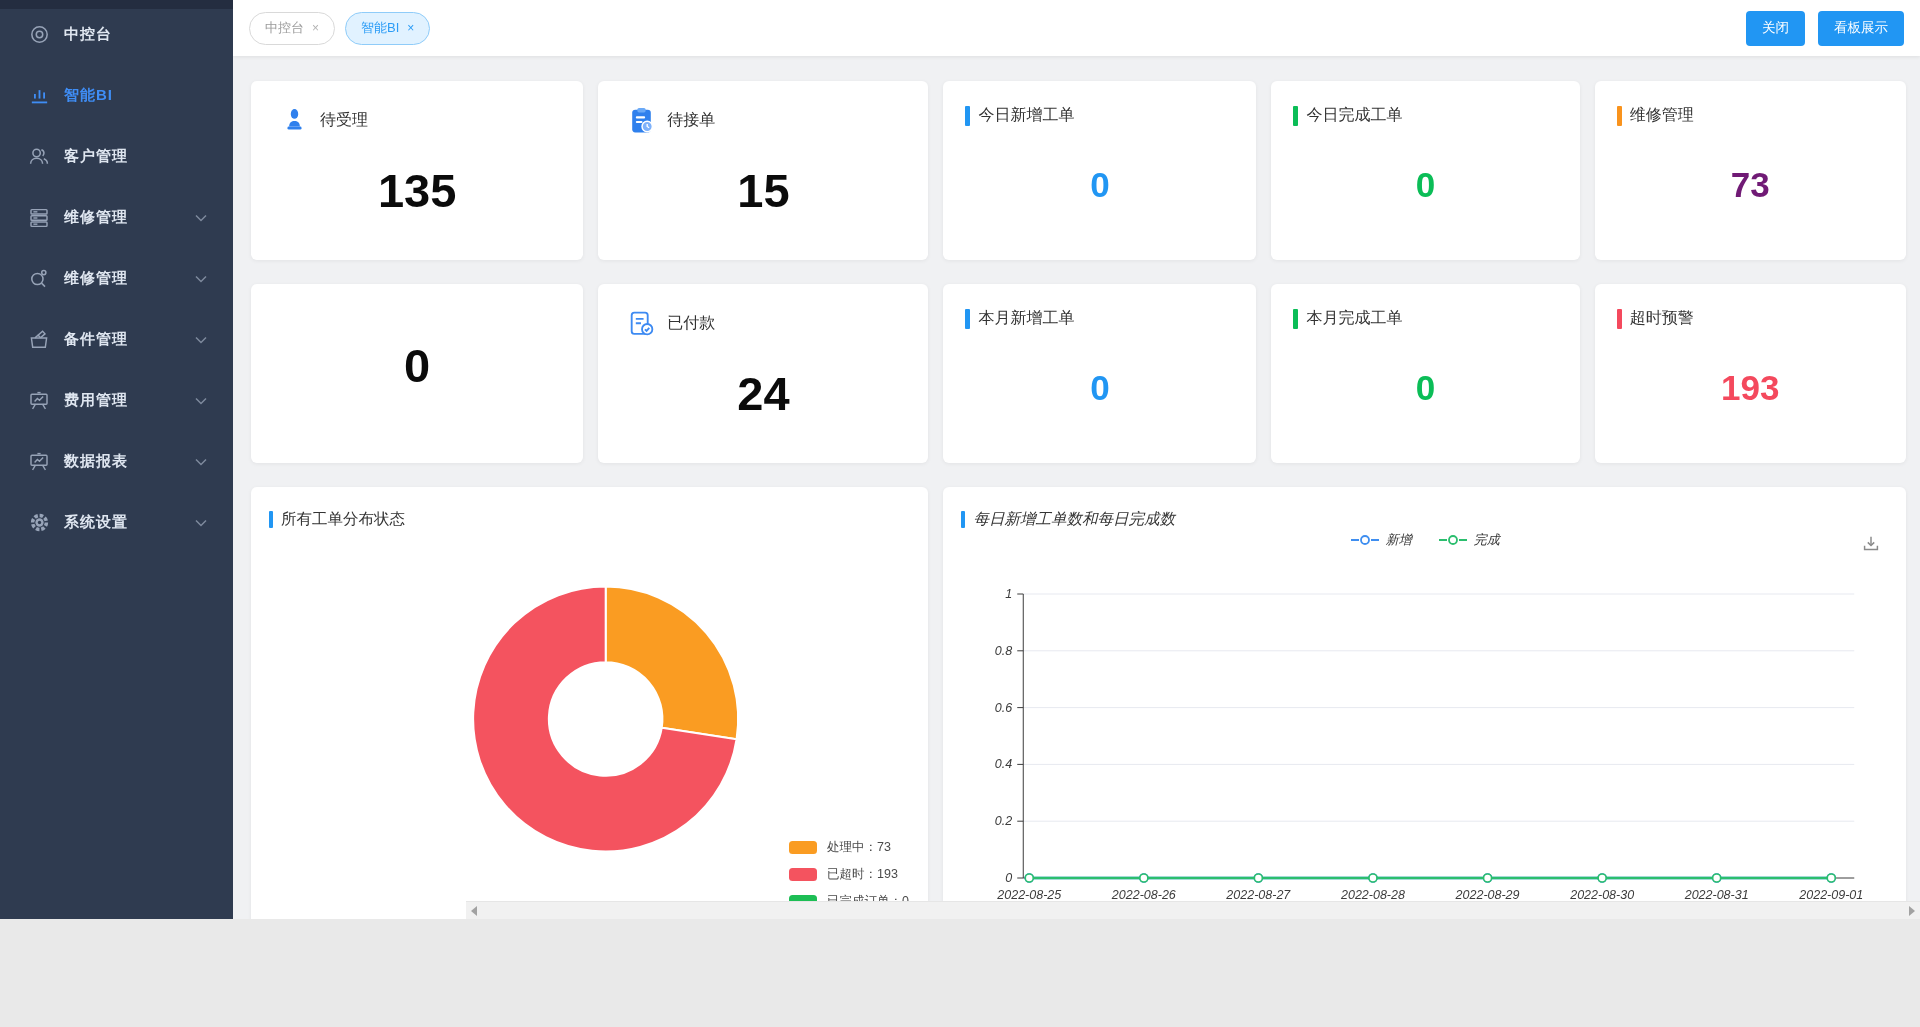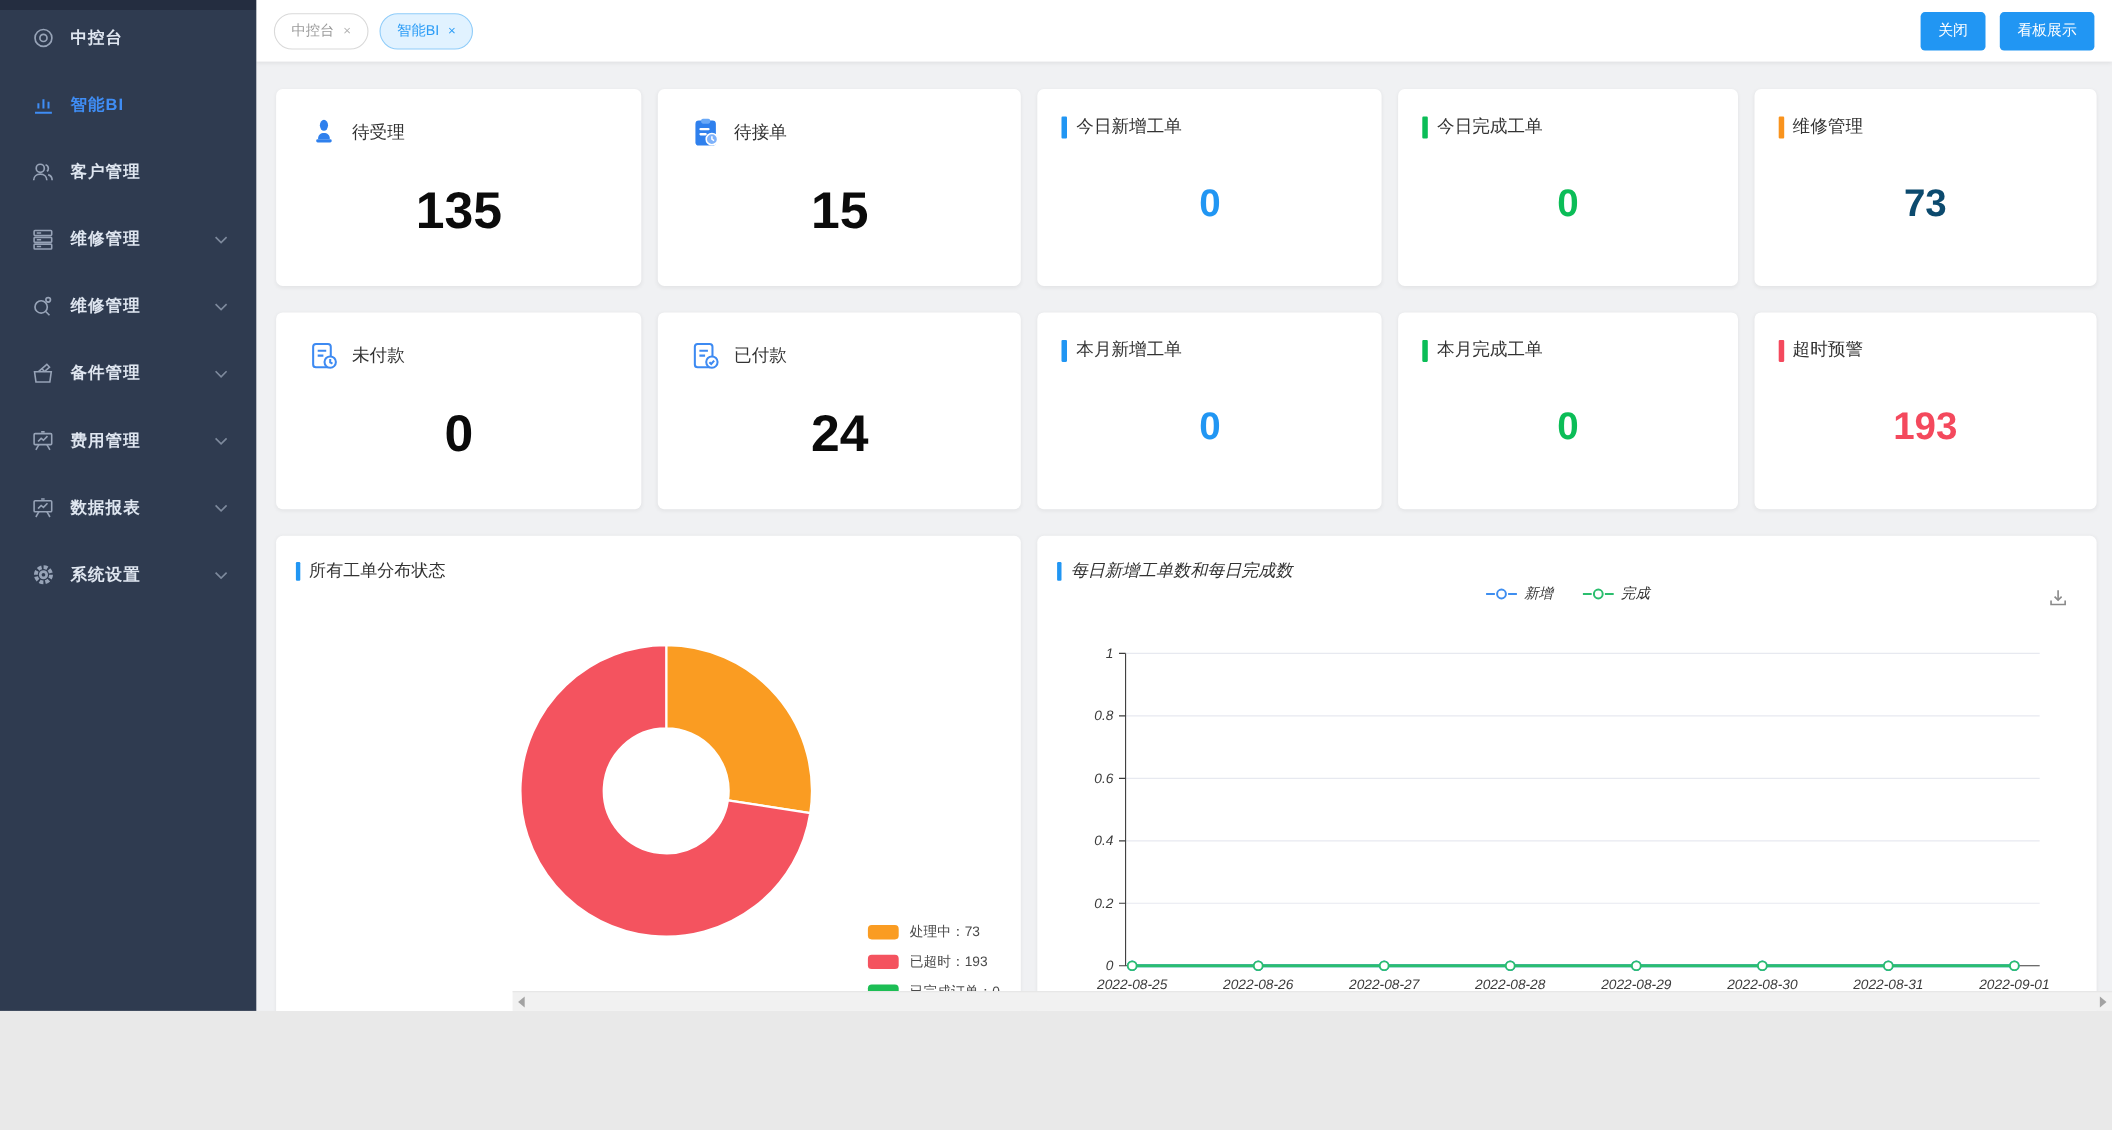--- a/index.html
+++ b/index.html
@@ -302,35 +302,23 @@
               <i class="stat-bar" style="background:#0bbd57"></i>
               <span class="stat-label">今日完成工单</span>
             </div>
             <div class="stat-value" style="color:#0bbd57">0</div>
           </section>
           <section class="card stat-card v-bar">
             <div class="stat-head">
               <i class="stat-bar" style="background:#f9931d"></i>
               <span class="stat-label">维修管理</span>
             </div>
-            <div class="stat-value" style="color:#0c4a6e">73</div>
+            <div class="stat-value" style="color:#701a75">73</div>
           </section>
           <section class="card stat-card v-icon">
-            <div class="stat-head">
-              <span class="stat-icon">
-                <svg width="31" height="31" viewBox="0 0 30 30" fill="none" stroke="#3d8af2" stroke-width="1.8">
-                  <rect x="5.5" y="4.5" width="15.5" height="20.5" rx="2.5"></rect>
-                  <path d="M9.5 10.5h7.5"></path>
-                  <path d="M9.5 14.8h5"></path>
-                  <circle cx="20.5" cy="20.5" r="5" fill="#fff"></circle>
-                  <path d="M20.5 17.8v2.9l2 1.2"></path>
-                </svg>
-              </span>
-              <span class="stat-label">未付款</span>
-            </div>
             <div class="stat-value">0</div>
           </section>
           <section class="card stat-card v-icon">
             <div class="stat-head">
               <span class="stat-icon">
                 <svg width="31" height="31" viewBox="0 0 30 30" fill="none" stroke="#3d8af2" stroke-width="1.8">
                   <rect x="5.5" y="4.5" width="15.5" height="20.5" rx="2.5"></rect>
                   <path d="M9.5 10.5h7.5"></path>
                   <path d="M9.5 14.8h5"></path>
                   <circle cx="20.5" cy="20.5" r="5" fill="#fff"></circle>

